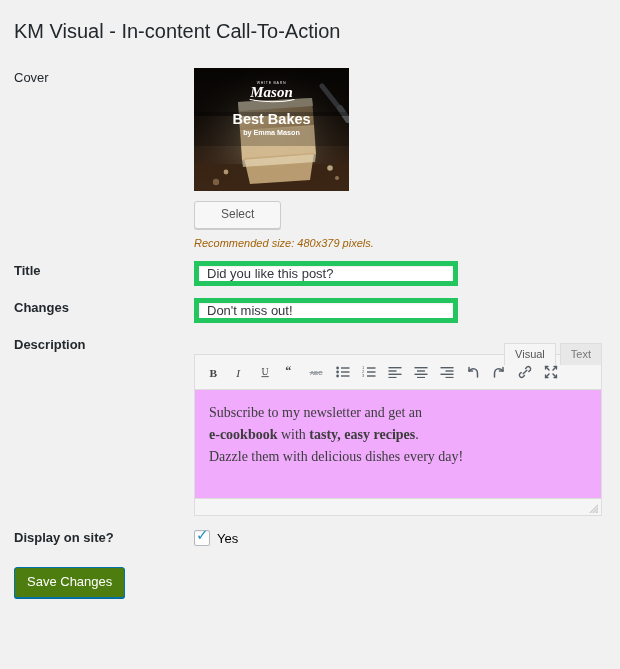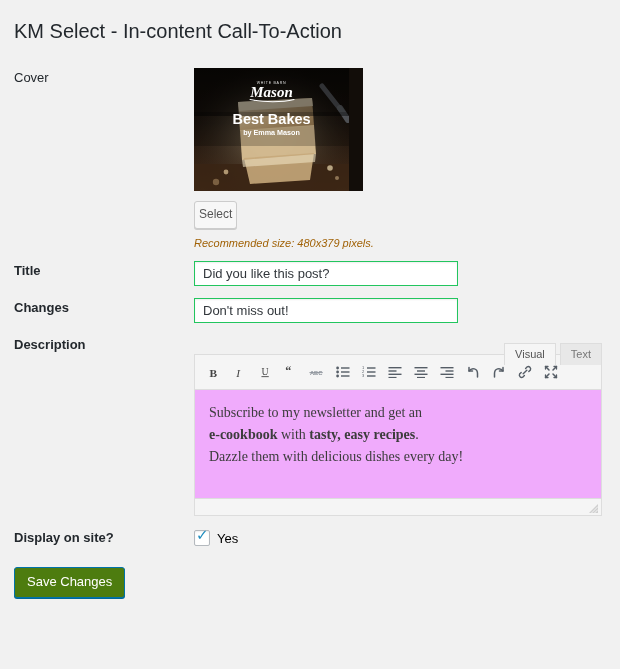--- a/index.html
+++ b/index.html
@@ -41,34 +41,34 @@
     padding: 8px 10px 8px 14px;
     line-height: 1.3;
   }
   .form-table th.light { font-weight: 400; }
   .form-table td {
     padding: 6px 10px 6px 0;
   }
 
   
   .cover-img {
-    width: 169px;
+    width: 155px;
     height: 123px;
     display: block;
     border: 0;
     position: relative;
     overflow: hidden;
     background: #120d09;
   }
   .cover-svg { display: block; width: 155px; height: 123px; }
 
   .select-button {
     display: inline-block;
     margin-top: 10px;
-    padding: 3px 4px 4px;
+    padding: 3px 26px 4px;
     background: #f7f7f7;
     border: 1px solid #ccc;
     border-radius: 3px;
     font-size: 12px;
     color: #555;
     line-height: 1.6;
     cursor: pointer;
     box-shadow: 0 1px 0 #ccc;
     font-family: "Liberation Sans", sans-serif;
   }
@@ -76,21 +76,21 @@
     margin-top: 8px;
     font-style: italic;
     font-size: 11px;
     color: #a16207;
   }
 
   
   .text-input {
     width: 264px;
     padding: 4px 8px;
-    border: 1px solid #22c55e;
+    border: 5px solid #22c55e;
     background: #fff;
     font-size: 13px;
     color: #32373c;
     font-family: "Liberation Sans", sans-serif;
     box-shadow: inset 0 1px 2px rgba(0,0,0,.07);
     border-radius: 0;
     line-height: 1.4;
     box-sizing: border-box;
     height: 25px;
   }
@@ -214,21 +214,21 @@
     padding: 5px 12px 6px;
     cursor: pointer;
     box-shadow: 0 1px 0 #006799;
     font-family: "Liberation Sans", sans-serif;
     line-height: 1.4;
   }
 </style>
 </head>
 <body>
 
-<h1 class="page-title">KM Select - In-content Call-To-Action</h1>
+<h1 class="page-title">KM Visual - In-content Call-To-Action</h1>
 
 <table class="form-table">
   <tbody>
 
     <tr>
       <th class="light">Cover</th>
       <td>
         <div class="cover-img">
           <svg class="cover-svg" viewBox="0 0 155 123" xmlns="http://www.w3.org/2000/svg">
             <defs>

